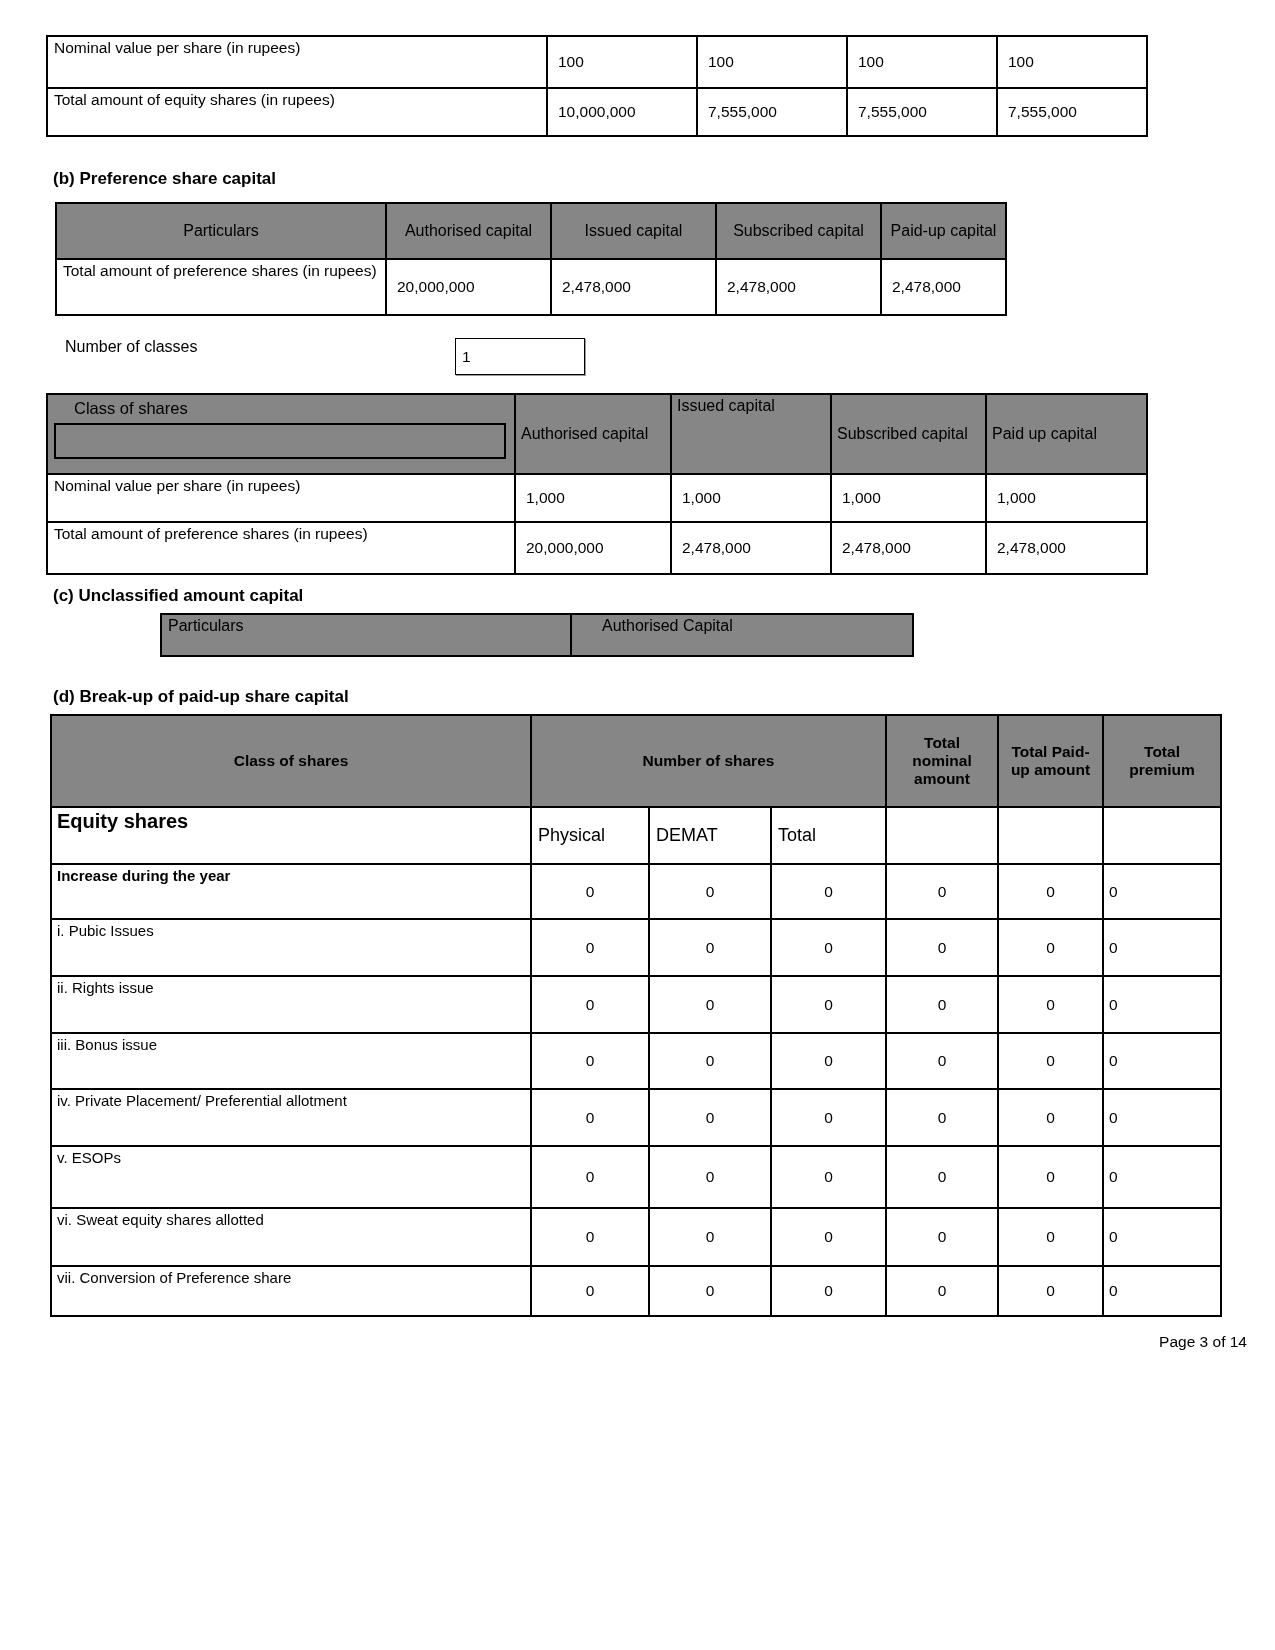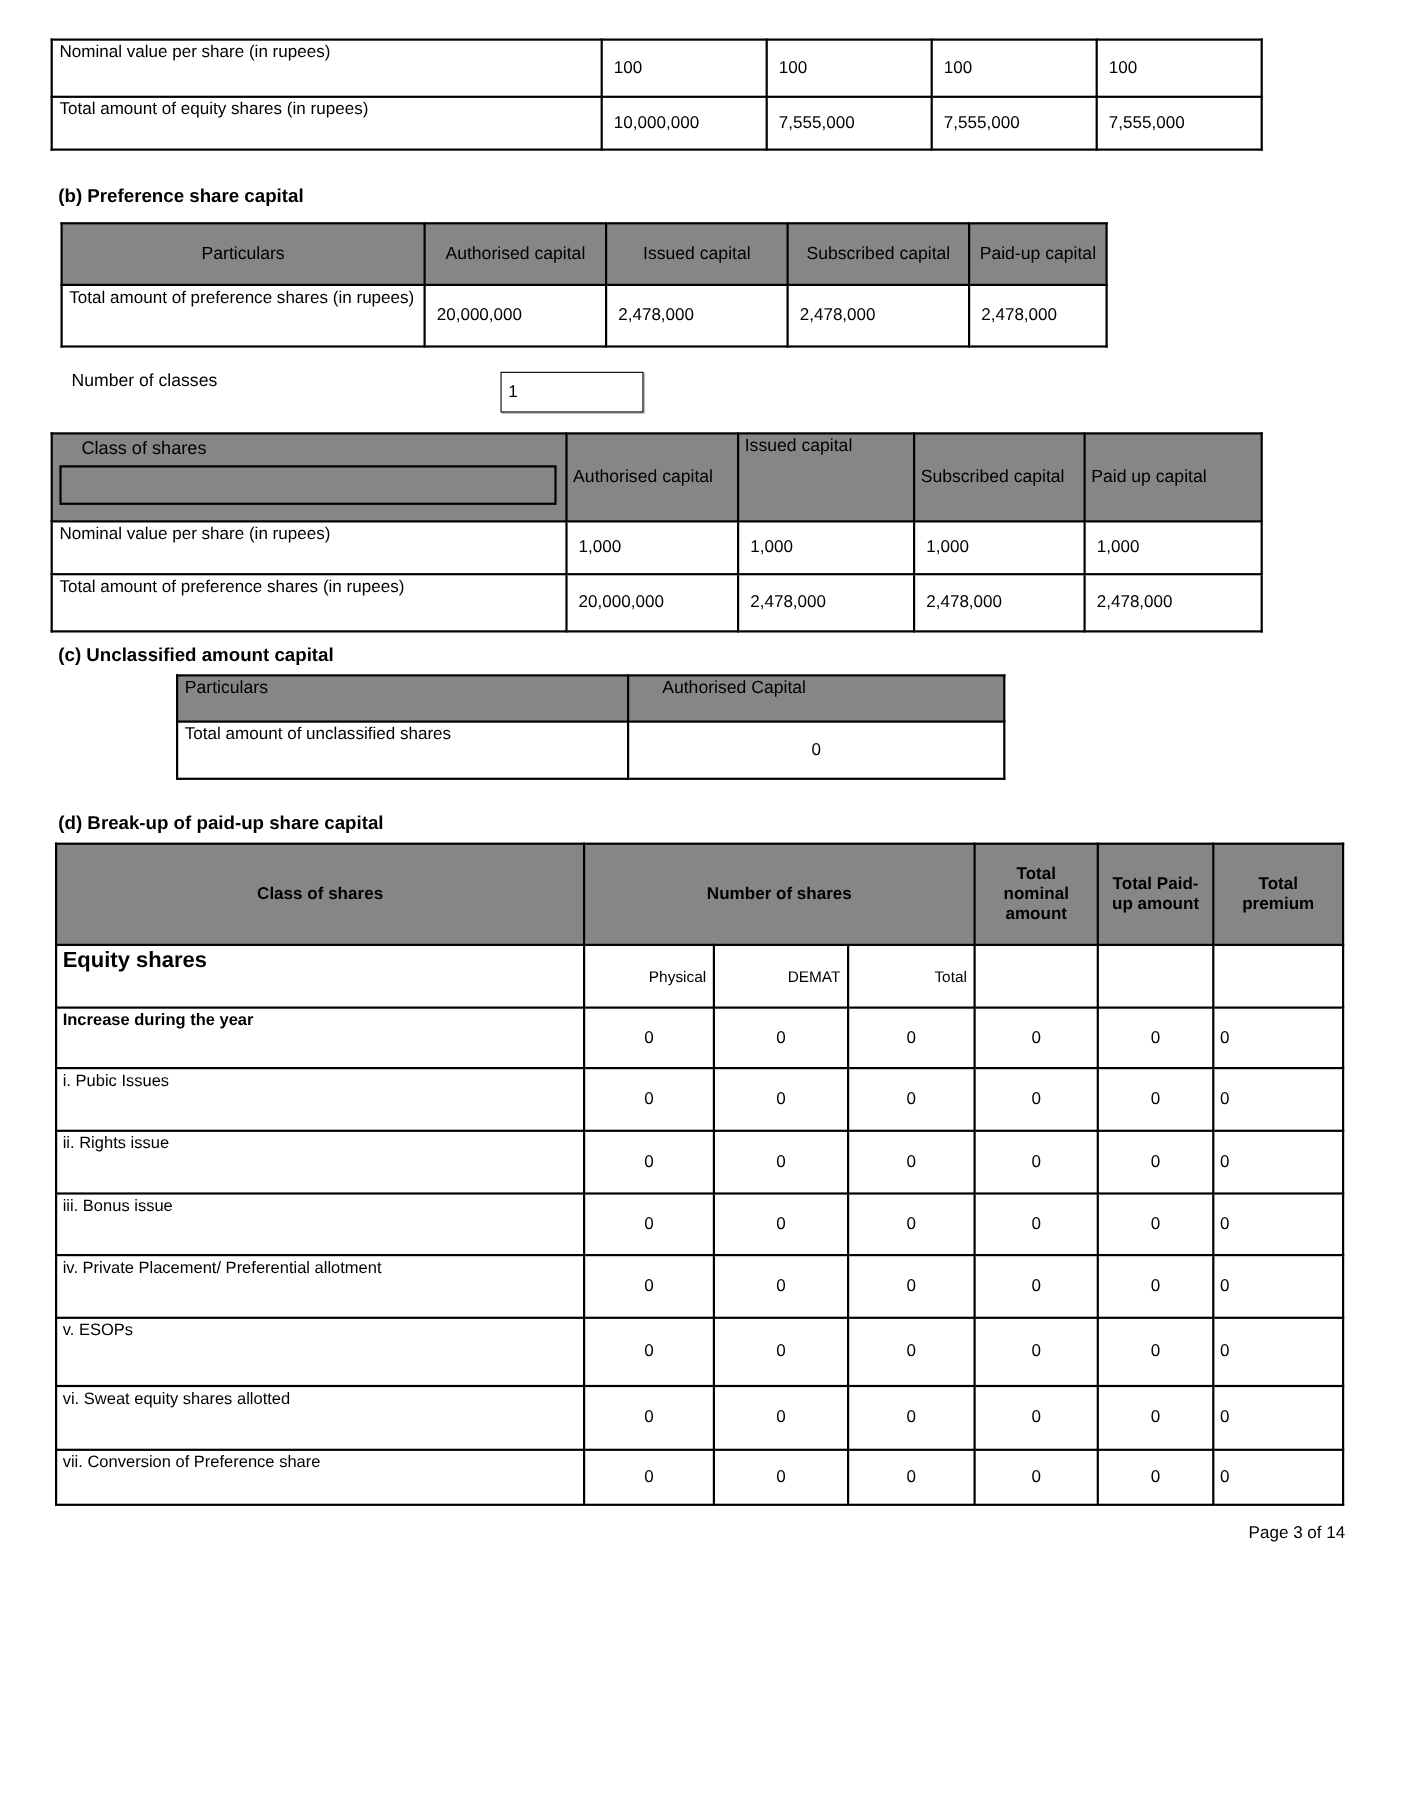--- a/index.html
+++ b/index.html
@@ -59,23 +59,23 @@
   .t-uncl .hdr { vertical-align: top; font-size: 16px; }
   .t-uncl .hdr-auth { padding-left: 30px; }
 
   
   .t-break { width: 1170px; margin-left: 50px; margin-top: 7px; }
   .t-break .hdr { text-align: center; vertical-align: middle; font-weight: bold; font-size: 15.5px; }
   .t-break td.lbl { vertical-align: top; font-size: 15px; padding-left: 5px; }
   .t-break td.num { text-align: center; vertical-align: middle; font-size: 15.5px; }
   .t-break td.prem { text-align: left; vertical-align: middle; padding-left: 5px; font-size: 15.5px; }
   .equity-group { font-size: 20px; font-weight: bold; vertical-align: top; padding-left: 5px; }
-  .subhdr { text-align: right; vertical-align: middle; font-size: 14px; }
-
-  .footer { text-align: right; margin-right: 52px; margin-top: 16px; font-size: 15.5px; }
+  .subhdr { text-align: left; vertical-align: middle; font-size: 18px; }
+
+  .footer { text-align: right; margin-right: 28px; margin-top: 16px; font-size: 15.5px; }
 </style>
 </head>
 <body>
 
 <div class="page">
 
   <table class="t-equity">
     <colgroup>
         <col style="width:500px">
         <col style="width:150px">
@@ -175,24 +175,20 @@
   <table class="t-uncl">
     <colgroup>
         <col style="width:410px">
         <col style="width:342px">
       </colgroup>
     <tbody>
         <tr style="height:42px">
       <td class="hdr">Particulars</td>
       <td class="hdr hdr-auth">Authorised Capital</td>
     </tr>
-    <tr style="height:52px">
-      <td class="top">Total amount of unclassified shares</td>
-      <td class="ctr mid">0</td>
-    </tr>
   </tbody>
     </table>
 
   <div class="sec-heading h-d">(d) Break-up of paid-up share capital</div>
 
   <table class="t-break">
     <colgroup>
         <col style="width:480px">
         <col style="width:118px">
         <col style="width:122px">

